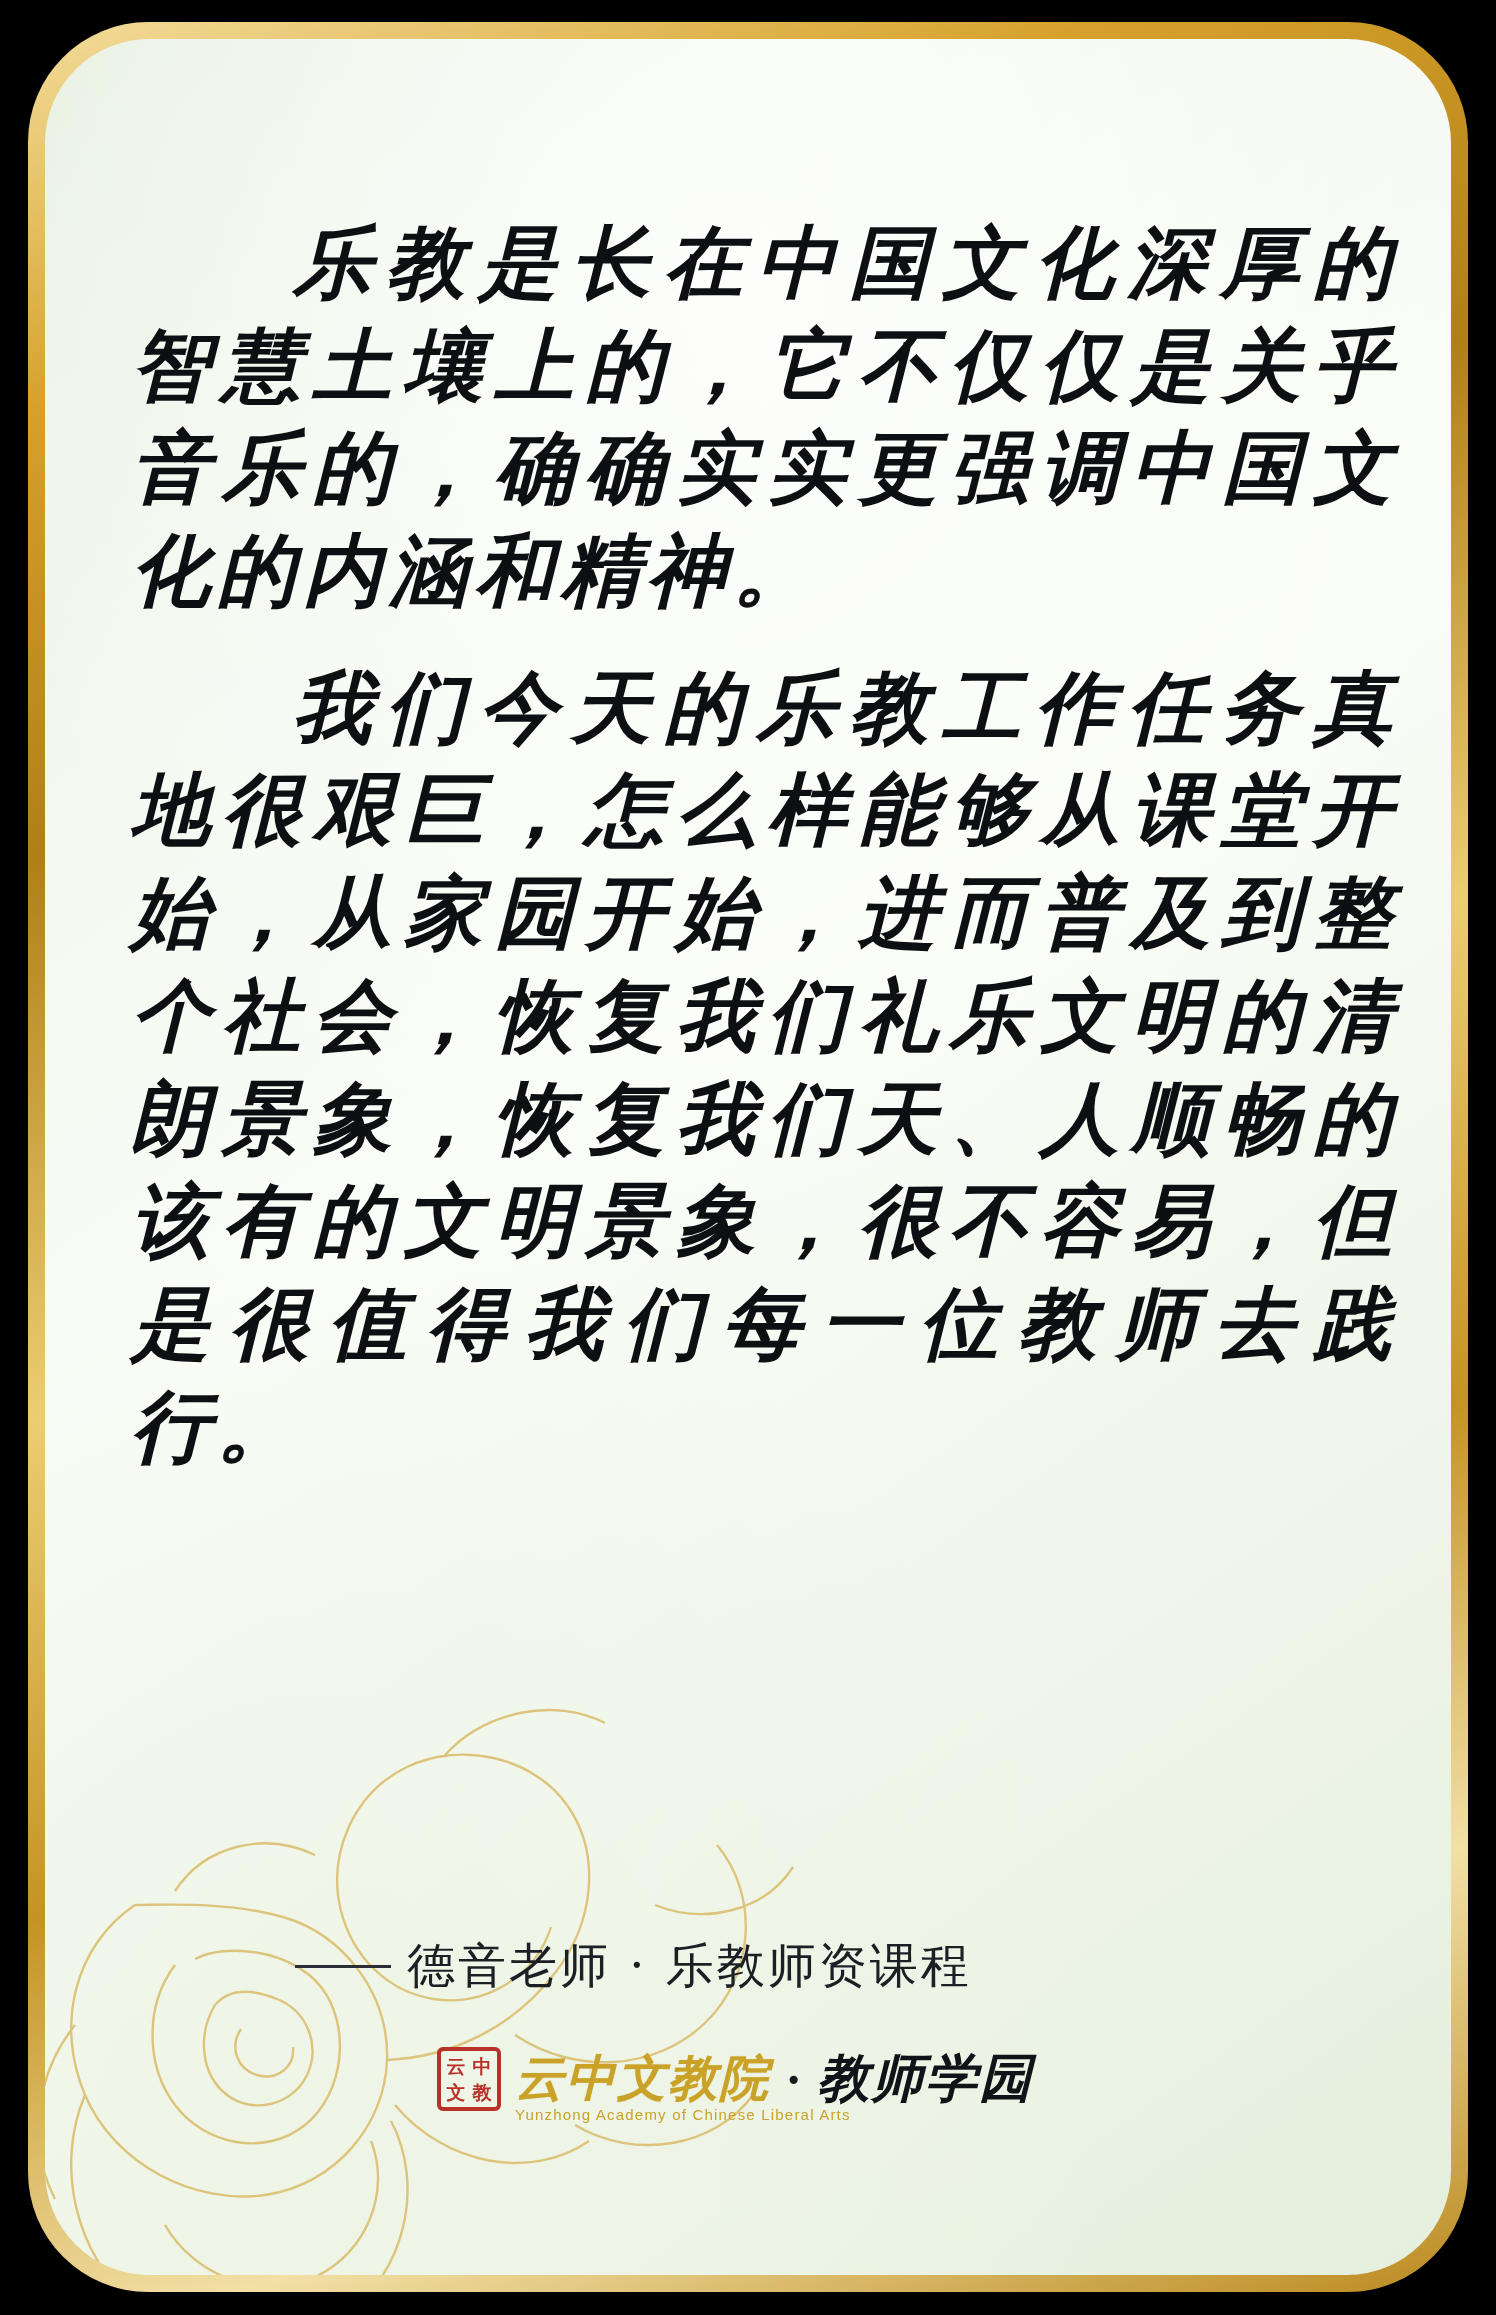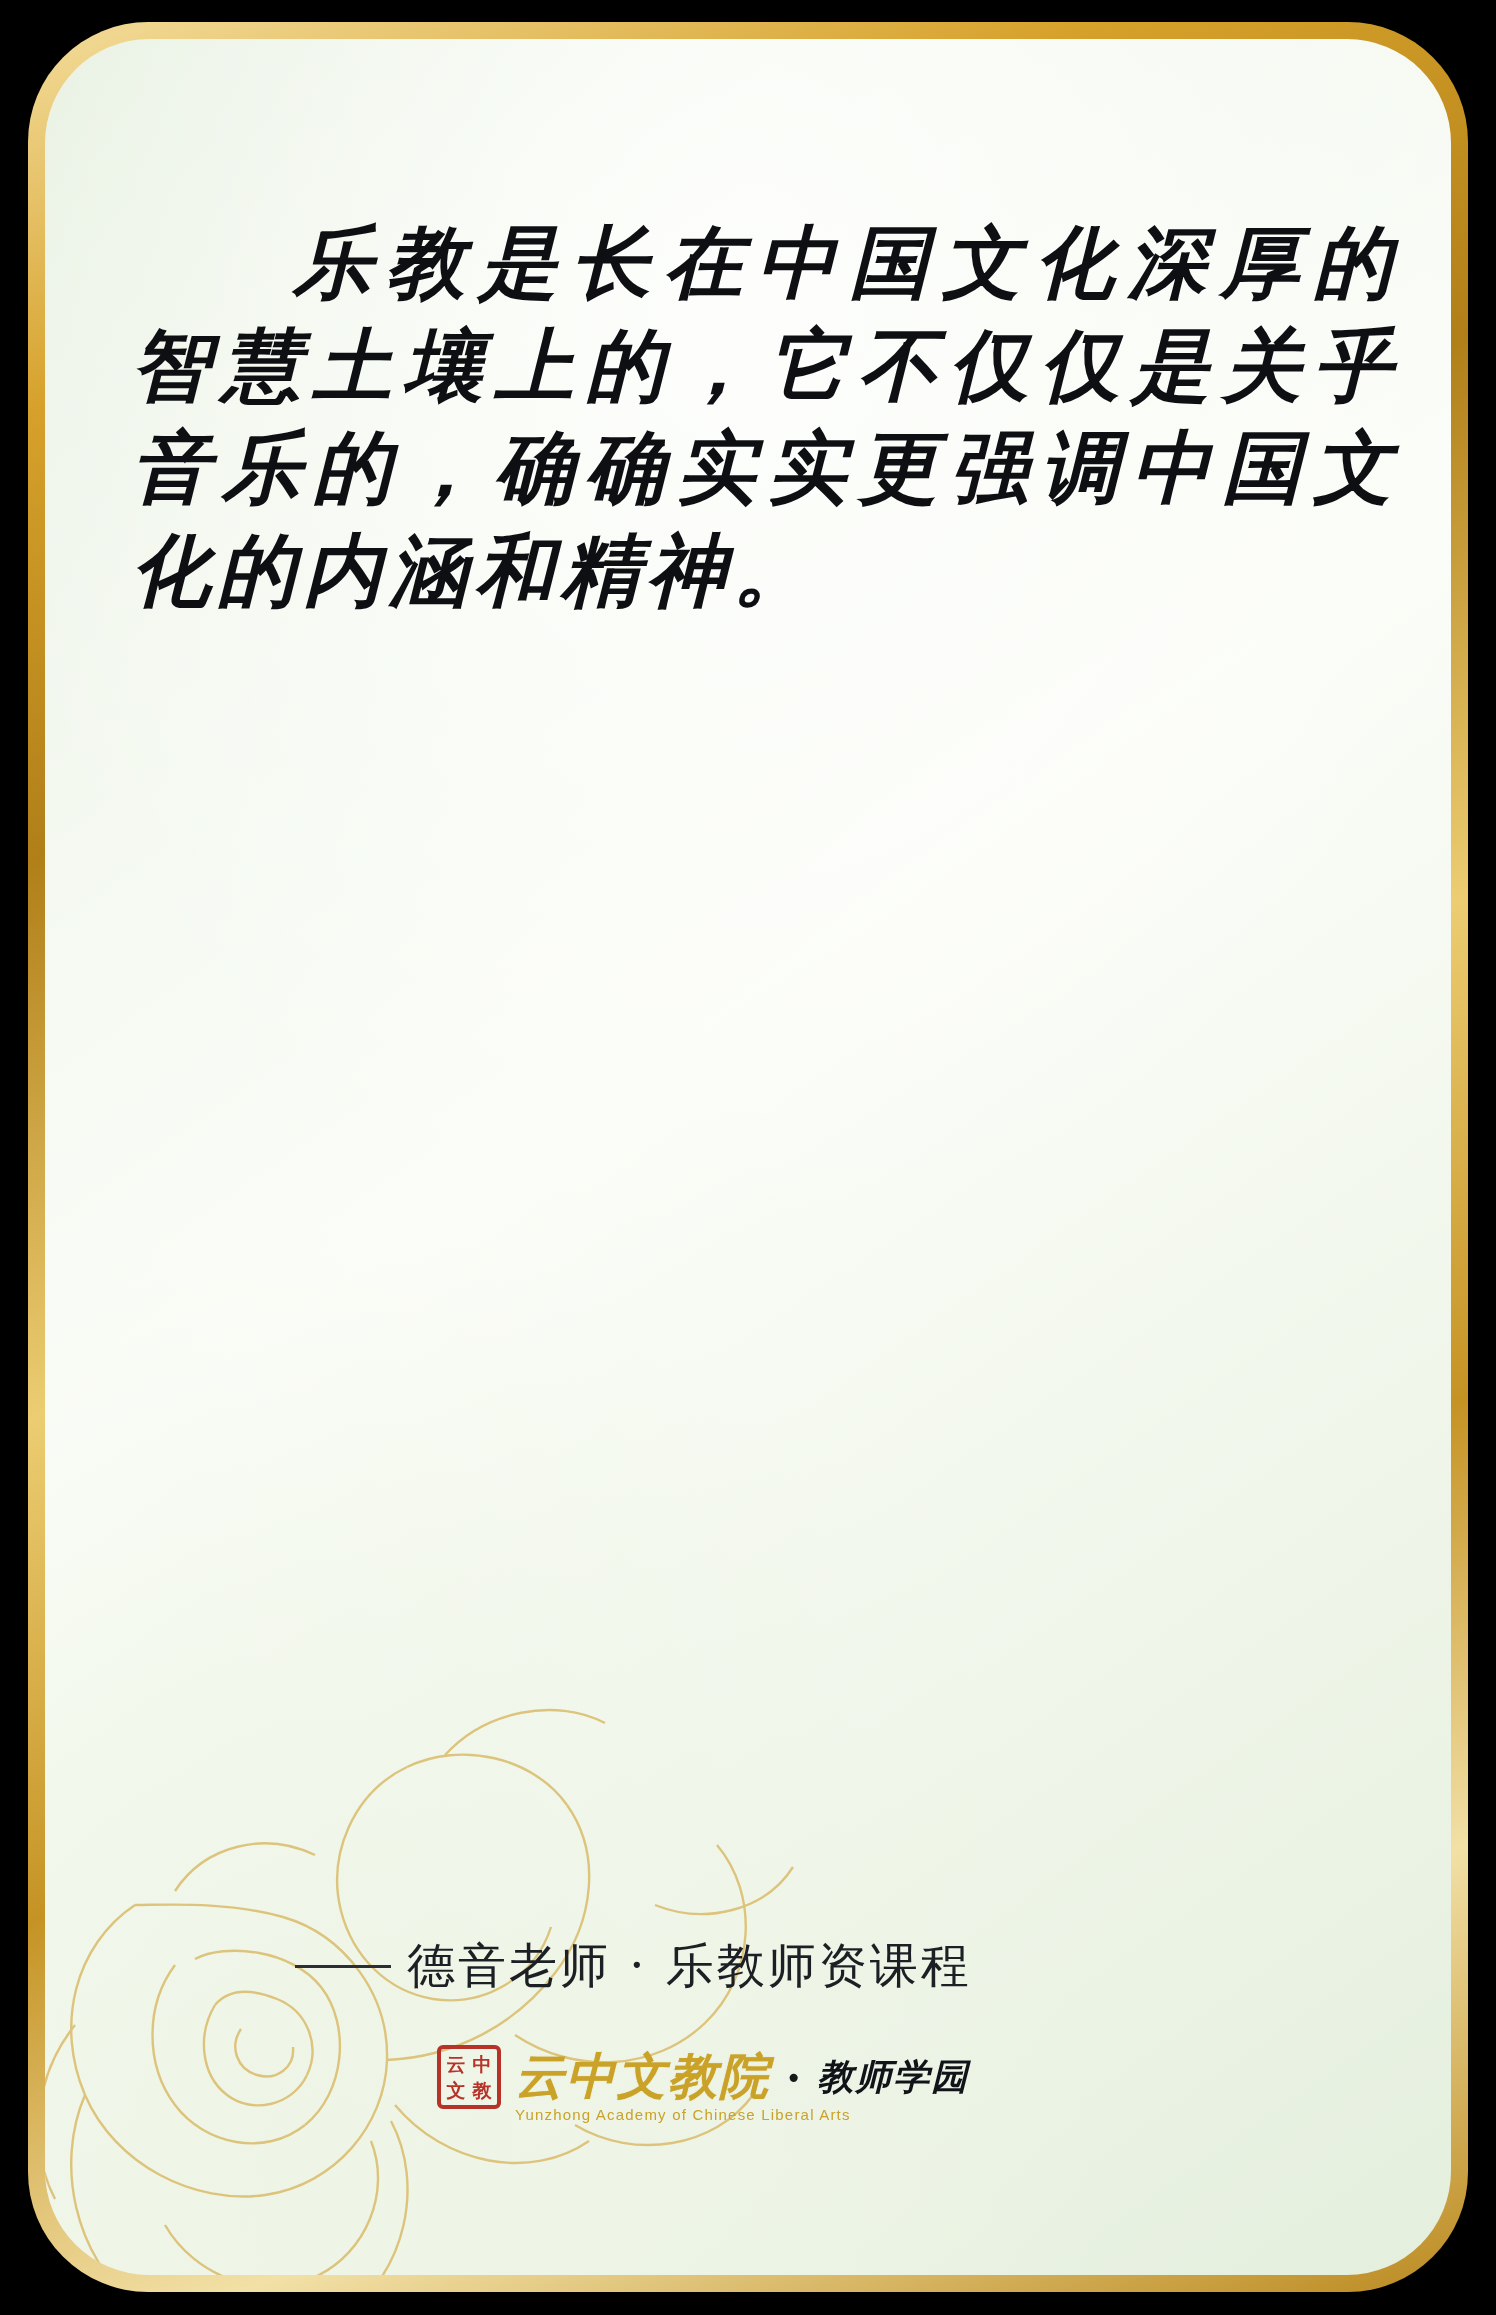--- a/index.html
+++ b/index.html
@@ -179,21 +179,21 @@
   }
   .brand-dot {
     font-family: "DejaVu Serif", "Liberation Serif", serif;
     font-size: 44px;
     color: #17191d;
     font-weight: 700;
     padding: 0 2px;
   }
   .brand-sub {
     font-family: "DejaVu Serif", "Liberation Serif", serif;
-    font-size: 36px;
+    font-size: 52px;
     font-weight: 700;
     font-style: italic;
     color: #101317;
     letter-spacing: 2px;
   }
 </style>
 </head>
 <body>
 
 <div class="poster">
@@ -227,20 +227,21 @@
           <path d="M300 250 C 250 226, 190 240, 160 286"></path>
           <path d="M640 300 C 690 320, 750 306, 778 262"></path>
           <path d="M250 720 C 300 760, 372 762, 420 730"></path>
         </g>
       </svg>
 
       <div class="content">
 
         <div class="body-text">
           <p class="para">乐教是长在中国文化深厚的智慧土壤上的，它不仅仅是关乎音乐的，确确实实更强调中国文化的内涵和精神。</p>
+          <p class="para">我们今天的乐教工作任务真地很艰巨，怎么样能够从课堂开始，从家园开始，进而普及到整个社会，恢复我们礼乐文明的清朗景象，恢复我们天、人顺畅的该有的文明景象，很不容易，但是很值得我们每一位教师去践行。</p>
         </div>
 
         <div class="attribution">
           <span class="attr-rule"></span>
           <span>德音老师 · 乐教师资课程</span>
         </div>
 
         <div class="brandline">
           <div class="seal">
             <span>云</span>

